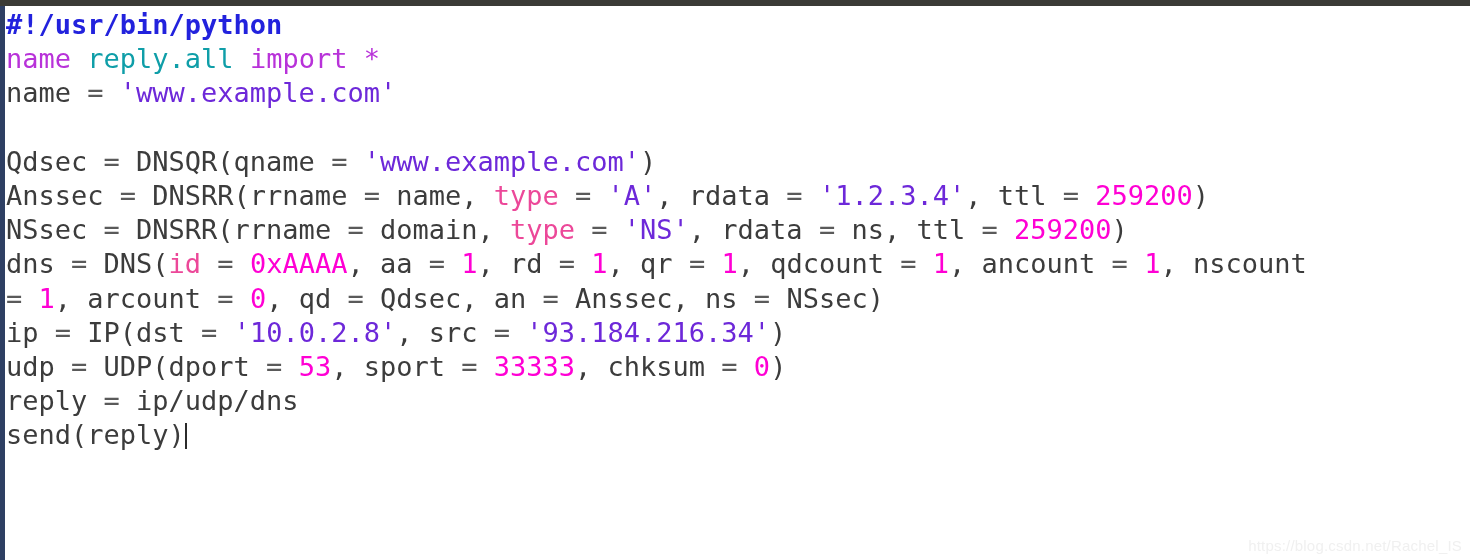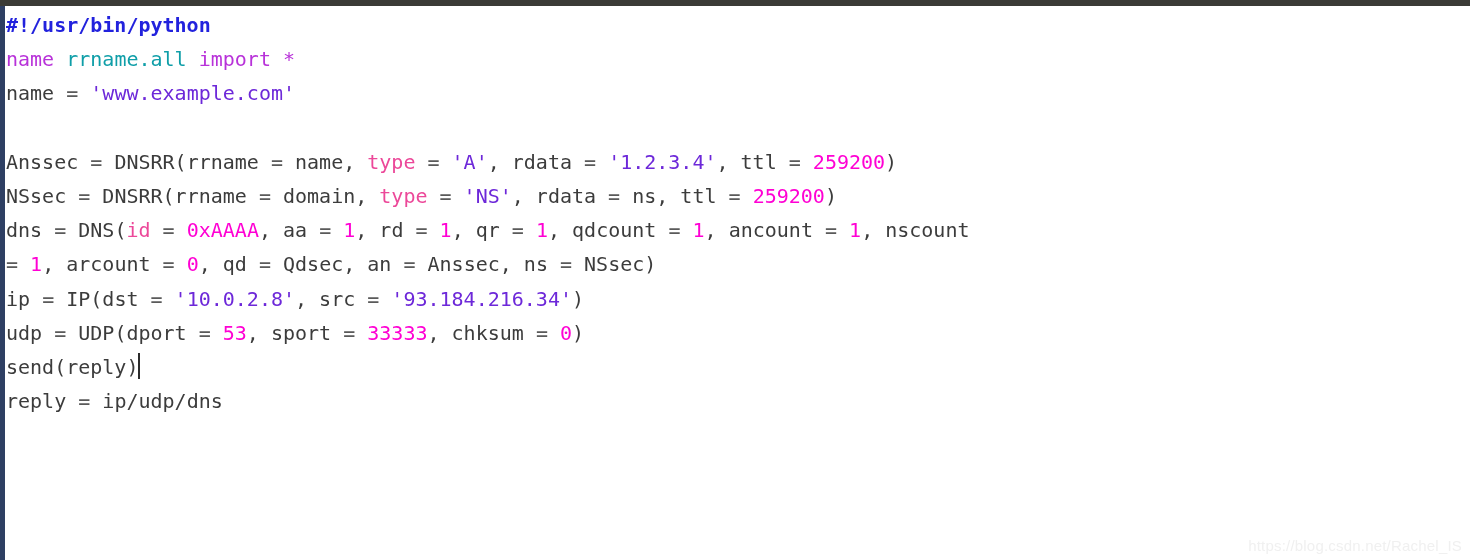--- a/index.html
+++ b/index.html
@@ -43,21 +43,21 @@
     top: 6px;
     width: 1465px;
     height: 554px;
     padding: 2px 0 0 1px;
     box-sizing: border-box;
     background: #ffffff;
   }
   .code-line {
     height: 34.2px;
     line-height: 34.2px;
-    font-size: 20px;
+    font-size: 27px;
     white-space: pre;
     letter-spacing: 0px;
     font-family: "DejaVu Sans Mono", "Liberation Mono", monospace;
   }
   .code-line.blank {
     height: 34.2px;
   }
   
   .t-plain    { color: #3c3c3c; }
   .t-shebang  { color: #2222dd; font-weight: bold; }
@@ -89,28 +89,29 @@
 </head>
 <body>
 
 <div id="editor">
 
   <div id="top-bar"></div>
   <div id="left-bar"></div>
 
   <div id="code-area">
       <div class="code-line"><span class="t-shebang">#!/usr/bin/python</span></div>
-      <div class="code-line"><span class="t-keyword">name</span><span class="t-plain"> </span><span class="t-module">rrname.all</span><span class="t-plain"> </span><span class="t-keyword">import</span><span class="t-plain"> </span><span class="t-keyword">*</span></div>
+      <div class="code-line"><span class="t-keyword">name</span><span class="t-plain"> </span><span class="t-module">reply.all</span><span class="t-plain"> </span><span class="t-keyword">import</span><span class="t-plain"> </span><span class="t-keyword">*</span></div>
       <div class="code-line"><span class="t-plain">name </span><span class="t-op">=</span><span class="t-plain"> </span><span class="t-string">'www.example.com'</span></div>
       <div class="code-line blank"></div>
+      <div class="code-line"><span class="t-plain">Qdsec </span><span class="t-op">=</span><span class="t-plain"> DNSQR(qname </span><span class="t-op">=</span><span class="t-plain"> </span><span class="t-string">'www.example.com'</span><span class="t-plain">)</span></div>
       <div class="code-line"><span class="t-plain">Anssec </span><span class="t-op">=</span><span class="t-plain"> DNSRR(rrname </span><span class="t-op">=</span><span class="t-plain"> name, </span><span class="t-param">type</span><span class="t-plain"> </span><span class="t-op">=</span><span class="t-plain"> </span><span class="t-string">'A'</span><span class="t-plain">, rdata </span><span class="t-op">=</span><span class="t-plain"> </span><span class="t-string">'1.2.3.4'</span><span class="t-plain">, ttl </span><span class="t-op">=</span><span class="t-plain"> </span><span class="t-number">259200</span><span class="t-plain">)</span></div>
       <div class="code-line"><span class="t-plain">NSsec </span><span class="t-op">=</span><span class="t-plain"> DNSRR(rrname </span><span class="t-op">=</span><span class="t-plain"> domain, </span><span class="t-param">type</span><span class="t-plain"> </span><span class="t-op">=</span><span class="t-plain"> </span><span class="t-string">'NS'</span><span class="t-plain">, rdata </span><span class="t-op">=</span><span class="t-plain"> ns, ttl </span><span class="t-op">=</span><span class="t-plain"> </span><span class="t-number">259200</span><span class="t-plain">)</span></div>
       <div class="code-line"><span class="t-plain">dns </span><span class="t-op">=</span><span class="t-plain"> DNS(</span><span class="t-param">id</span><span class="t-plain"> </span><span class="t-op">=</span><span class="t-plain"> </span><span class="t-number">0xAAAA</span><span class="t-plain">, aa </span><span class="t-op">=</span><span class="t-plain"> </span><span class="t-number">1</span><span class="t-plain">, rd </span><span class="t-op">=</span><span class="t-plain"> </span><span class="t-number">1</span><span class="t-plain">, qr </span><span class="t-op">=</span><span class="t-plain"> </span><span class="t-number">1</span><span class="t-plain">, qdcount </span><span class="t-op">=</span><span class="t-plain"> </span><span class="t-number">1</span><span class="t-plain">, ancount </span><span class="t-op">=</span><span class="t-plain"> </span><span class="t-number">1</span><span class="t-plain">, nscount</span></div>
       <div class="code-line"><span class="t-op">=</span><span class="t-plain"> </span><span class="t-number">1</span><span class="t-plain">, arcount </span><span class="t-op">=</span><span class="t-plain"> </span><span class="t-number">0</span><span class="t-plain">, qd </span><span class="t-op">=</span><span class="t-plain"> Qdsec, an </span><span class="t-op">=</span><span class="t-plain"> Anssec, ns </span><span class="t-op">=</span><span class="t-plain"> NSsec)</span></div>
       <div class="code-line"><span class="t-plain">ip </span><span class="t-op">=</span><span class="t-plain"> IP(dst </span><span class="t-op">=</span><span class="t-plain"> </span><span class="t-string">'10.0.2.8'</span><span class="t-plain">, src </span><span class="t-op">=</span><span class="t-plain"> </span><span class="t-string">'93.184.216.34'</span><span class="t-plain">)</span></div>
       <div class="code-line"><span class="t-plain">udp </span><span class="t-op">=</span><span class="t-plain"> UDP(dport </span><span class="t-op">=</span><span class="t-plain"> </span><span class="t-number">53</span><span class="t-plain">, sport </span><span class="t-op">=</span><span class="t-plain"> </span><span class="t-number">33333</span><span class="t-plain">, chksum </span><span class="t-op">=</span><span class="t-plain"> </span><span class="t-number">0</span><span class="t-plain">)</span></div>
+      <div class="code-line"><span class="t-plain">reply </span><span class="t-op">=</span><span class="t-plain"> ip/udp/dns</span></div>
       <div class="code-line"><span class="t-plain">send(reply)</span><span id="cursor"></span></div>
-      <div class="code-line"><span class="t-plain">reply </span><span class="t-op">=</span><span class="t-plain"> ip/udp/dns</span></div>
     </div>
 
   <div id="watermark">https://blog.csdn.net/Rachel_IS</div>
 
 </div>
 
 </body></html>

